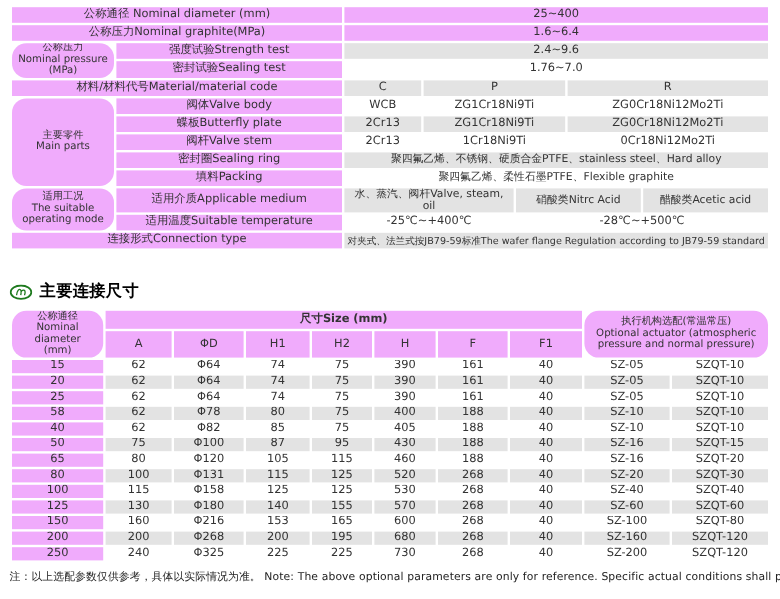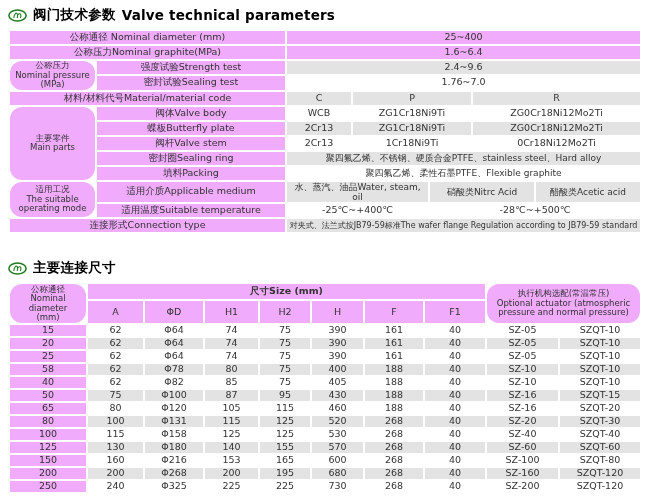--- a/index.html
+++ b/index.html
@@ -42,30 +42,20 @@
   .footnote {
     margin-top:5px; font-size:9px; color:#222; white-space:nowrap;
     letter-spacing:0.1px;
   }
 </style>
 </head>
 <body>
 
 <div class="page">
 
-  <div class="section-title">
-    <span class="logo">
-      <svg width="19" height="13" viewBox="0 0 19 13">
-        <ellipse cx="9.5" cy="6.5" rx="8.6" ry="5.6" fill="none" stroke="#1e7a1e" stroke-width="1.5"></ellipse>
-        <path d="M5.8 9 C6.2 5.2 7.8 3.6 9 4.4 C10 5.1 9.6 7.4 9.3 9 M9.4 6.4 C10.3 4.6 12.2 4.1 12.8 5.6 C13.2 6.7 12.8 8 12.4 9" fill="none" stroke="#1e7a1e" stroke-width="1.1"></path>
-      </svg>
-    </span>
-    <span class="zh">阀门技术参数</span>
-    <span class="en">Valve technical parameters</span>
-  </div>
 
   <table class="t1">
     <colgroup>
       <col style="width:85px">
         <col style="width:188px">
       <col style="width:64px">
         <col style="width:75px">
         <col style="width:41px">
       <col style="width:61px">
         <col style="width:104px">
@@ -122,21 +112,21 @@
     </tr>
     <tr>
       <td class="green">填料Packing</td>
       <td colspan="5" class="white med">聚四氟乙烯、柔性石墨PTFE、Flexible graphite</td>
     </tr>
     <tr>
       <td rowspan="2" class="green pre">适用工况
 The suitable
 operating mode</td>
       <td class="green">适用介质Applicable medium</td>
-      <td colspan="2" class="gray med">水、蒸汽、油品Water, steam, oil</td>
+      <td colspan="2" class="gray med">水、蒸汽、阀杆Valve, steam, oil</td>
       <td colspan="2" class="gray med">硝酸类Nitrc Acid</td>
       <td class="gray med">醋酸类Acetic acid</td>
     </tr>
     <tr>
       <td class="green">适用温度Suitable temperature</td>
       <td colspan="2" class="white">-25℃~+400℃</td>
       <td colspan="3" class="white">-28℃~+500℃</td>
     </tr>
     <tr>
       <td colspan="2" class="green">连接形式Connection type</td>

